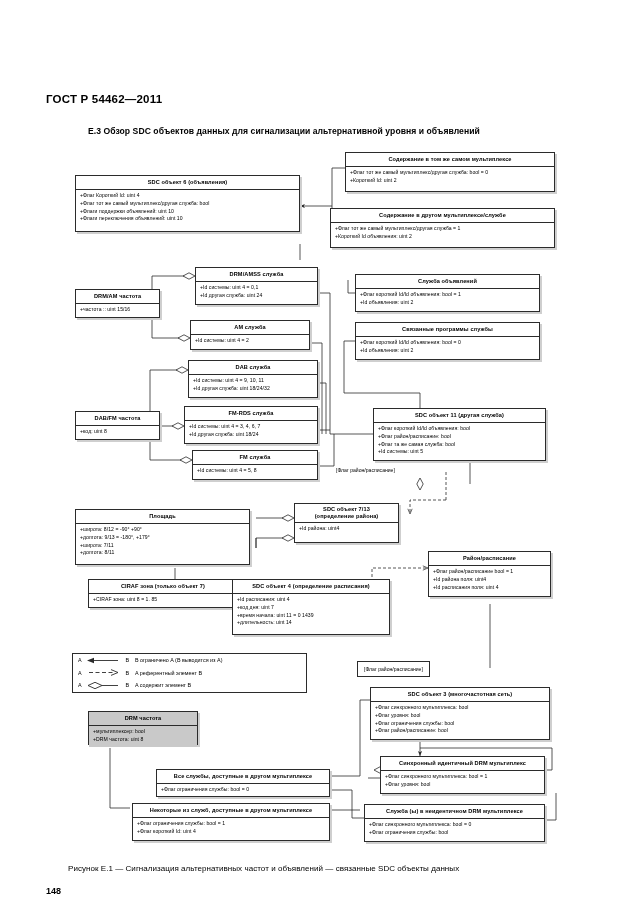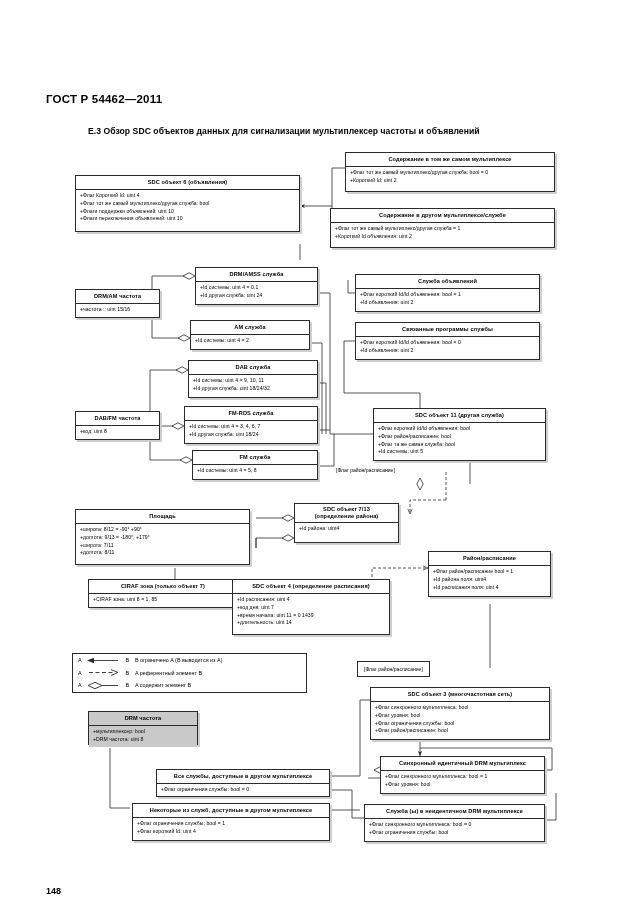--- a/index.html
+++ b/index.html
@@ -47,21 +47,21 @@
   .legend .txt{padding-left:4px;white-space:nowrap;}
 
   svg.wires{position:absolute;left:0;top:0;width:630px;height:913px;pointer-events:none;}
 </style>
 </head>
 <body>
 
 <div class="page">
 
   <div class="std-no">ГОСТ Р 54462—2011</div>
-  <div class="sect-title">E.3 Обзор SDC объектов данных для сигнализации мультиплексер частоты и  объявлений</div>
+  <div class="sect-title">E.3 Обзор SDC объектов данных для сигнализации альтернативной уровня и  объявлений</div>
 
   <div class="diagram">
 
     <svg class="wires" viewBox="0 0 630 913">
       <defs>
         <marker id="arrSolid" markerWidth="7" markerHeight="7" refX="6.2" refY="3" orient="auto">
           <path d="M0,0.4 L6.2,3 L0,5.6 L1.6,3 Z" fill="#2b2b2b"></path>
         </marker>
         <marker id="arrOpen" markerWidth="8" markerHeight="8" refX="7" refY="3.2" orient="auto">
           <path d="M0.5,0.5 L7,3.2 L0.5,5.9" fill="none" stroke="#2b2b2b" stroke-width="0.9"></path>
@@ -368,15 +368,16 @@
     <div class="node" style="left:364px;top:756px;width:181px;height:38px;">
       <div class="hdr">Служба (ы) в неидентичном DRM мультиплексе</div>
       <div class="body">
         <div>+Флаг синхронного мультиплекса: bool = 0</div>
         <div>+Флаг ограничения службы: bool</div>
       </div>
     </div>
 
   </div>
 
+  <div class="fig-caption">Рисунок Е.1 —  Сигнализация альтернативных частот и объявлений — связанные SDC объекты данных</div>
   <div class="page-no">148</div>
 
 </div>
 
 </body></html>

